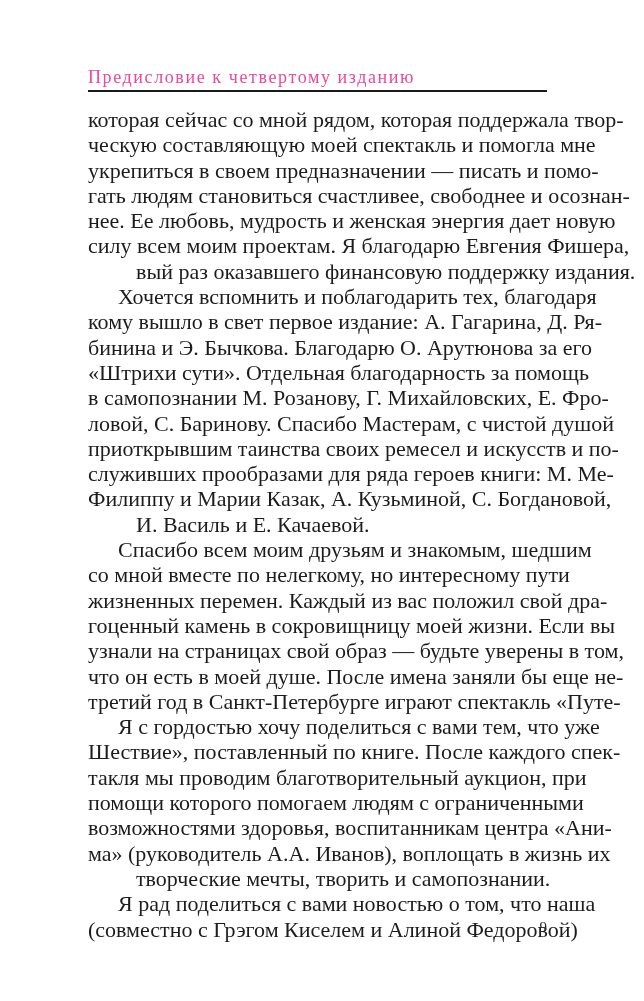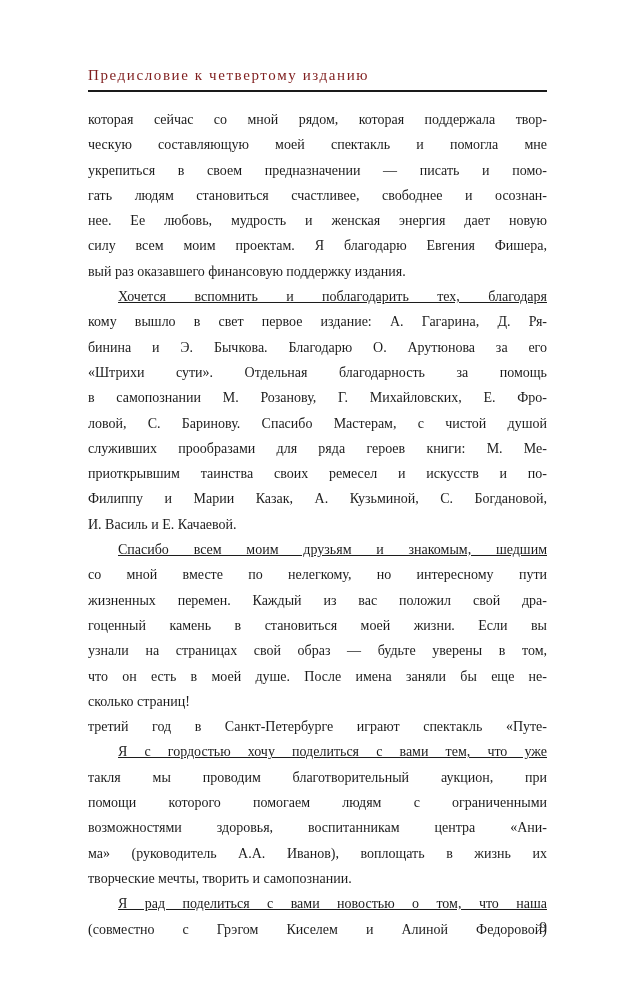--- a/index.html
+++ b/index.html
@@ -12,47 +12,47 @@
     color: #1c1c1c;
   }
   .page {
     position: absolute;
     left: 88px; top: 0;
     width: 459px;
   }
   .running-head {
     position: absolute;
     top: 67px; left: 0;
-    font-size: 15px;
+    font-size: 18px;
     letter-spacing: 1.6px;
-    color: #7f1d1d;
+    color: #ec4899;
     white-space: nowrap;
   }
   .head-rule {
     position: absolute;
     top: 90px; left: 0;
     width: 459px; height: 2px;
     background: #1a1a1a;
   }
   .body-text {
     position: absolute;
     top: 107px; left: 0;
     width: 459px;
   }
   .line {
     display: block;
     height: 25.3px;
     line-height: 25.3px;
-    font-size: 14px;
+    font-size: 22px;
     white-space: nowrap;
     text-align: justify;
     text-align-last: justify;
   }
-  .line.last { text-align-last: left; }
-  .line.indent { padding-left: 30px; text-decoration: underline; }
+  .line.last { text-align-last: left; margin-left: 48px; }
+  .line.indent { padding-left: 30px; }
   .folio {
     position: absolute;
     top: 919px; right: 0;
     font-size: 15px;
     color: #2a2a2a;
   }
 </style>
 </head>
 <body>
 
@@ -69,37 +69,37 @@
         <span class="line">силу всем моим проектам. Я благодарю Евгения Фишера,</span>
         <span class="line last">вый раз оказавшего финансовую поддержку издания.</span>
       </div>
       <div>
         <span class="line indent">Хочется вспомнить и поблагодарить тех, благодаря</span>
         <span class="line">кому вышло в свет первое издание: А. Гагарина, Д. Ря-</span>
         <span class="line">бинина и Э. Бычкова. Благодарю О. Арутюнова за его</span>
         <span class="line">«Штрихи сути». Отдельная благодарность за помощь</span>
         <span class="line">в самопознании М. Розанову, Г. Михайловских, Е. Фро-</span>
         <span class="line">ловой, С. Баринову. Спасибо Мастерам, с чистой душой</span>
+        <span class="line">приоткрывшим таинства своих ремесел и искусств и по-</span>
         <span class="line">служивших прообразами для ряда героев книги: М. Ме-</span>
-        <span class="line">приоткрывшим таинства своих ремесел и искусств и по-</span>
         <span class="line">Филиппу и Марии Казак, А. Кузьминой, С. Богдановой,</span>
         <span class="line last">И. Василь и Е. Качаевой.</span>
       </div>
       <div>
         <span class="line indent">Спасибо всем моим друзьям и знакомым, шедшим</span>
         <span class="line">со мной вместе по нелегкому, но интересному пути</span>
         <span class="line">жизненных перемен. Каждый из вас положил свой дра-</span>
-        <span class="line">гоценный камень в становиться моей жизни. Если вы</span>
+        <span class="line">гоценный камень в сокровищницу моей жизни. Если вы</span>
         <span class="line">узнали на страницах свой образ — будьте уверены в том,</span>
         <span class="line">что он есть в моей душе. После имена заняли бы еще не-</span>
-        <span class="line last">сколько страниц!</span>
       </div>
       <div>
         <span class="line">третий год в Санкт-Петербурге играют спектакль «Путе-</span>
         <span class="line indent">Я с гордостью хочу поделиться с вами тем, что уже</span>
+        <span class="line">Шествие», поставленный по книге. После каждого спек-</span>
         <span class="line">такля мы проводим благотворительный аукцион, при</span>
         <span class="line">помощи которого помогаем людям с ограниченными</span>
         <span class="line">возможностями здоровья, воспитанникам центра «Ани-</span>
         <span class="line">ма» (руководитель А.А. Иванов), воплощать в жизнь их</span>
         <span class="line last">творческие мечты, творить и самопознании.</span>
       </div>
       <div>
         <span class="line indent">Я рад поделиться с вами новостью о том, что наша</span>
         <span class="line">(совместно с Грэгом Киселем и Алиной Федоровой)</span>
       </div>

